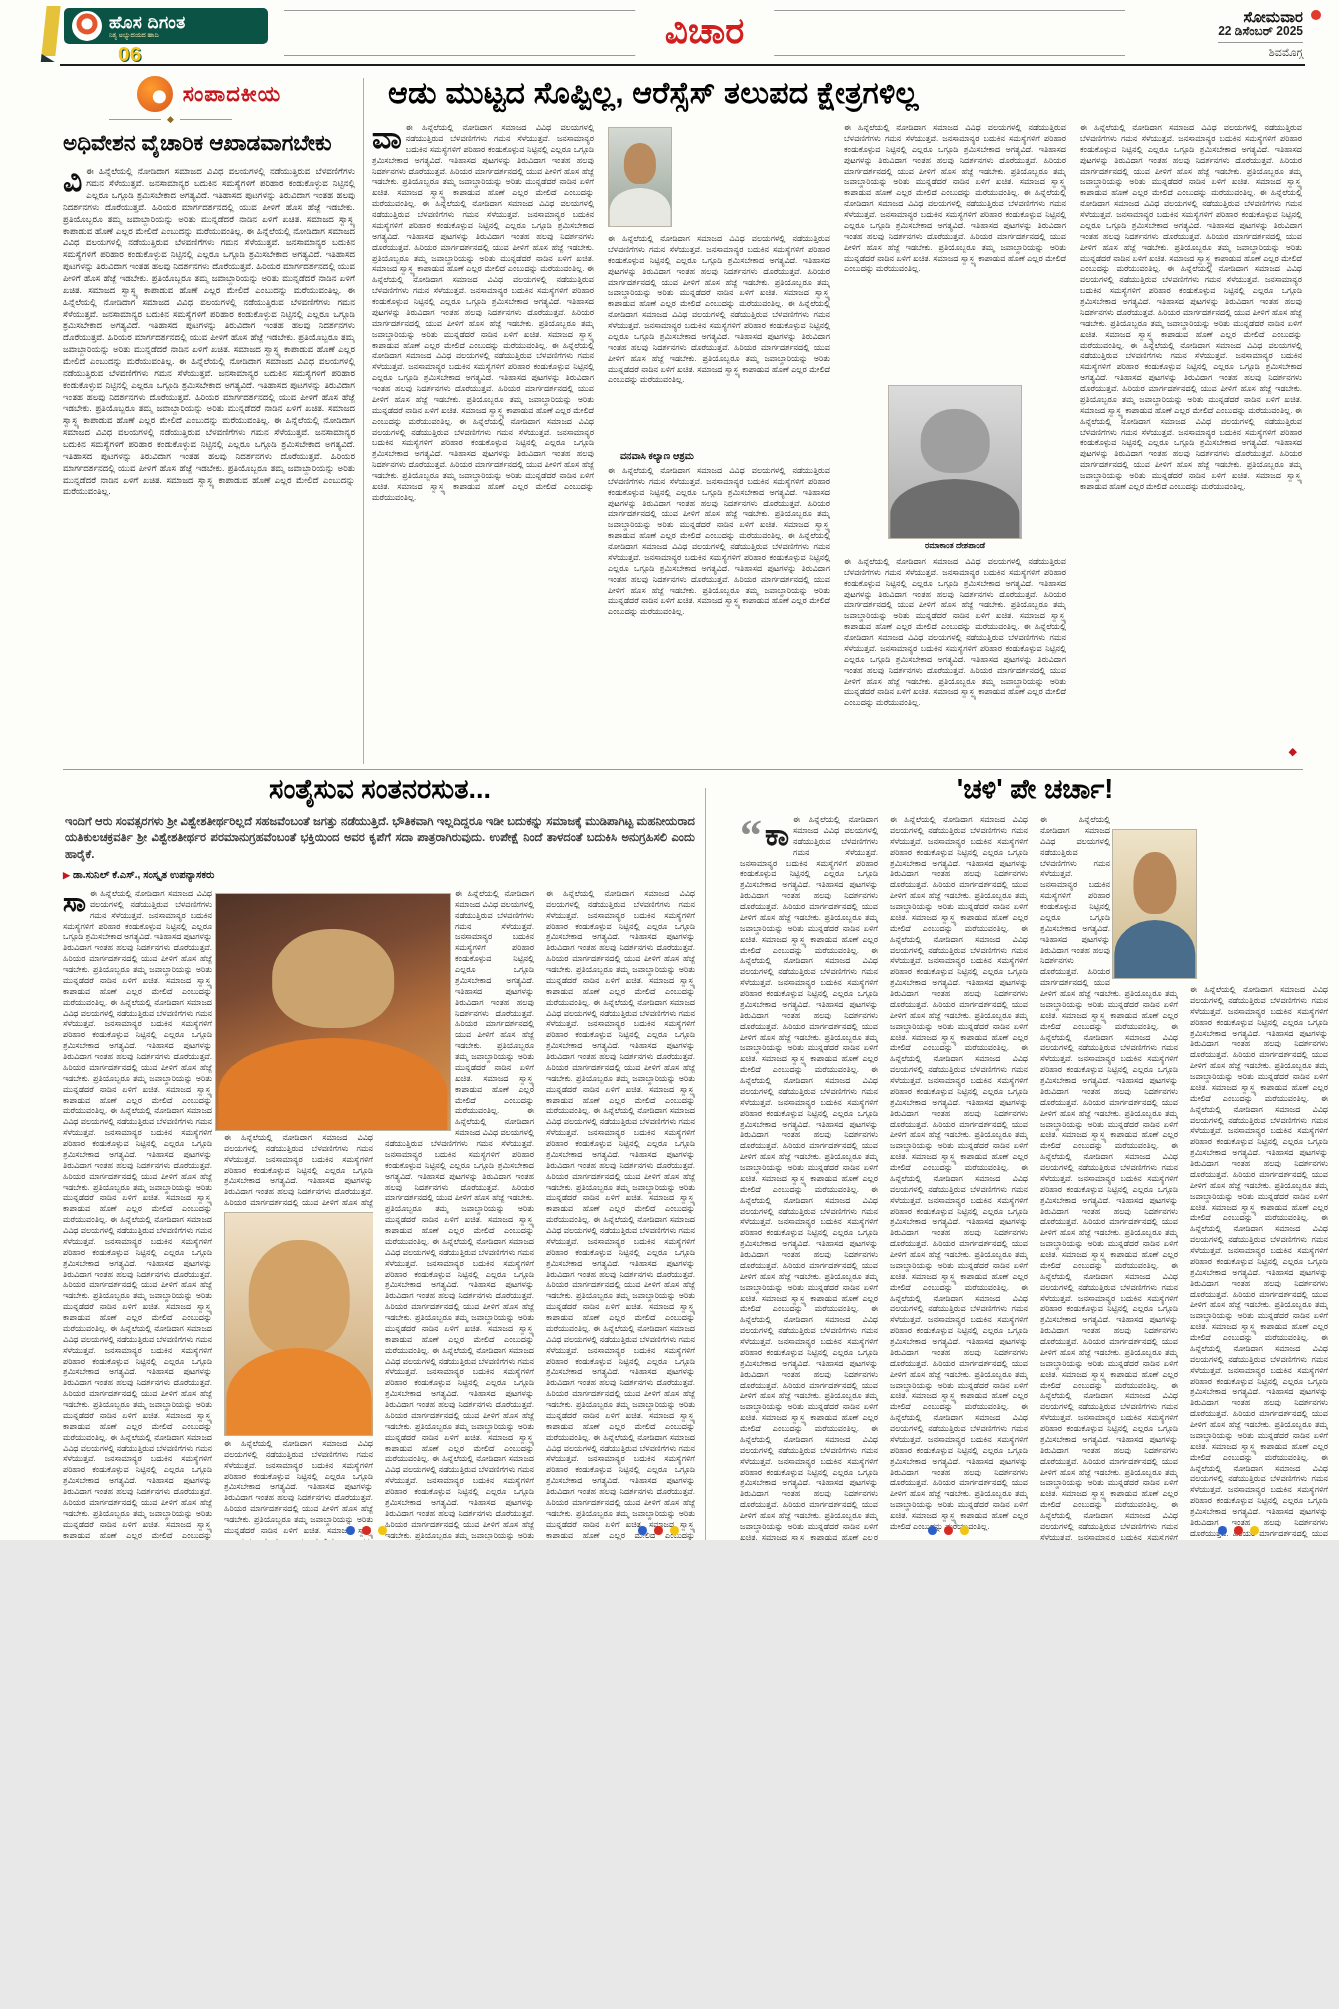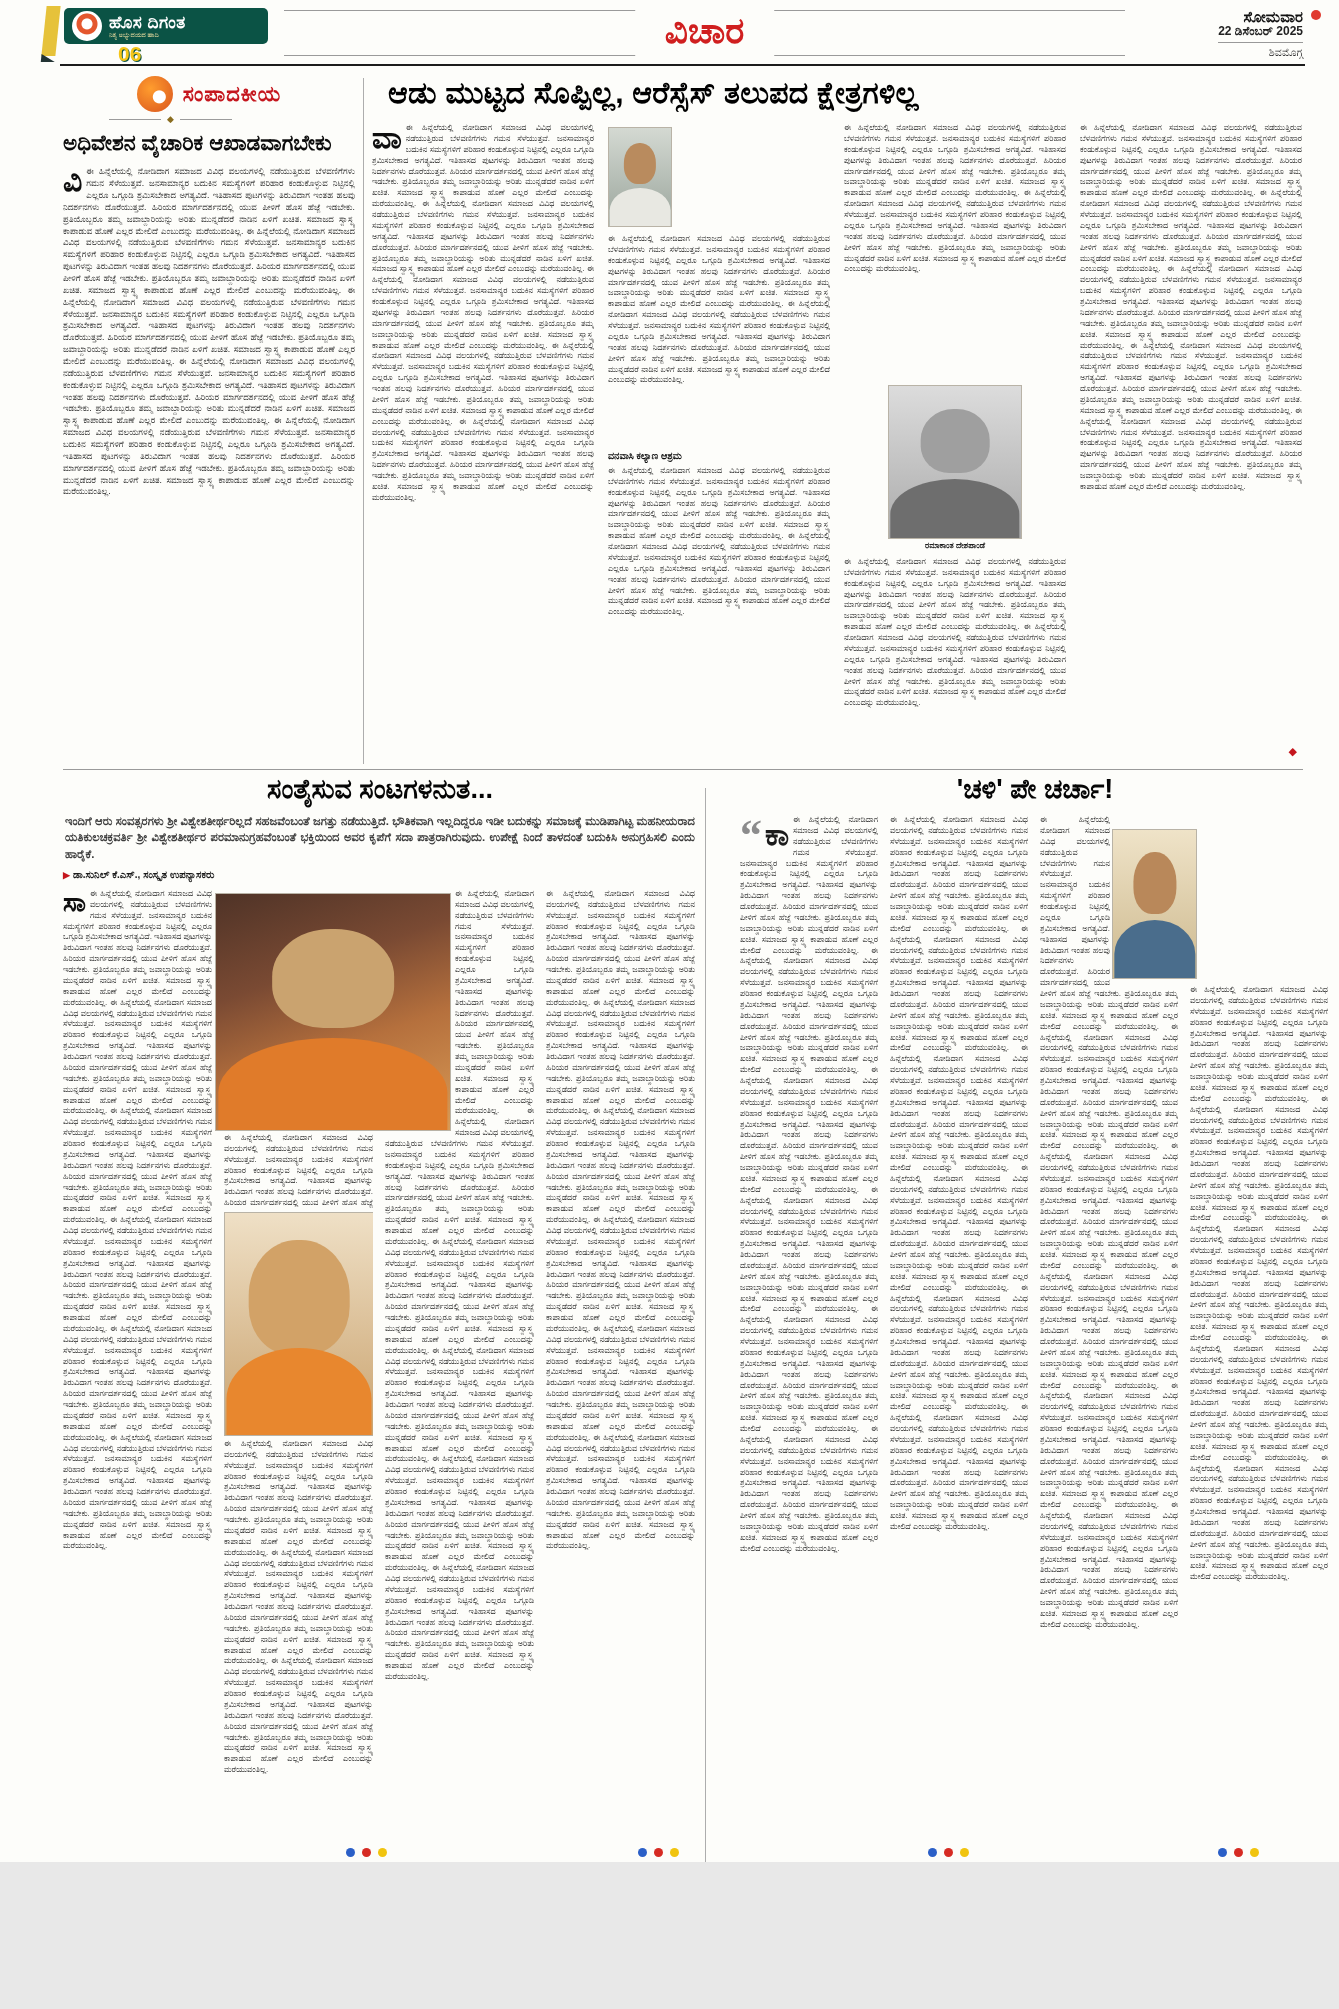--- a/index.html
+++ b/index.html
@@ -1,17 +1,17 @@
 <!DOCTYPE html>
 <html><head>
 <meta charset="utf-8">
 <style>
   html,body { margin:0; padding:0; background:#e8e8e8; }
   .page {
-    position:relative; width:1339px; height:1862px; margin:0 auto;
+    position:relative; width:1339px; height:1540px; margin:0 auto;
     background:#fdfdfa; font-family:"Liberation Sans", sans-serif;
     overflow:hidden; color:#1b1b1b;
   }
   
   .edge-bar { position:absolute; left:44px; top:6px; width:14px; height:50px;
     background:#e6c23a; transform:skewX(-6deg); }
   .edge-bar:after { content:""; position:absolute; left:0; bottom:-6px; width:0; height:0;
     border-left:14px solid #233; border-top:8px solid transparent; }
   .logo-box { position:absolute; left:64px; top:8px; width:204px; height:36px;
     background:#0b5345; border-radius:5px; display:flex; align-items:center; gap:7px; padding:0 8px; box-sizing:border-box; }
@@ -30,21 +30,21 @@
   .mast-right { position:absolute; right:36px; top:8px; text-align:right; line-height:1.15; }
   .mr-day { font-size:15px; font-weight:800; color:#101010; }
   .mr-date { font-size:12px; font-weight:700; color:#222; padding-bottom:3px; border-bottom:1px solid #999; }
   .mr-edition { font-size:11px; color:#333; padding-top:3px; }
   .corner-dot { position:absolute; right:18px; top:10px; width:10px; height:10px; border-radius:50%; background:#e03a2f; }
   .header-rule { position:absolute; left:60px; right:34px; top:64px; height:2px; background:#1c1c1c; }
 
   
   .gtext { overflow:hidden; }
   .dc { float:left; font-weight:800; color:#0f0f0f; padding:1px 4px 0 0; line-height:.95; }
-  .inline-subhead { font-weight:800; font-size:9.5px; margin:4px 0 3px; color:#0d0d0d; }
+  .inline-subhead { font-weight:800; font-size:9.5px; margin:4px 12px 3px; color:#0d0d0d; }
   .photo-caption { font-size:8px; font-weight:700; text-align:center; color:#222; margin:2px 0 5px; }
 
   
   .portrait { position:relative; overflow:hidden; border:1px solid #b9b3a6; box-sizing:border-box; }
   .portrait:before { content:""; position:absolute; left:50%; top:15%; width:52%; height:42%;
     transform:translateX(-50%); border-radius:48% 48% 42% 42%; background:var(--skin,#c9a06c); }
   .portrait:after { content:""; position:absolute; left:50%; bottom:-7%; width:98%; height:46%;
     transform:translateX(-50%); border-radius:50% 50% 0 0; background:var(--shirt,#ddd); }
 
   
@@ -198,21 +198,21 @@
 
       <div class="mcol gtext">ಈ ಹಿನ್ನೆಲೆಯಲ್ಲಿ ನೋಡಿದಾಗ ಸಮಾಜದ ವಿವಿಧ ವಲಯಗಳಲ್ಲಿ ನಡೆಯುತ್ತಿರುವ ಬೆಳವಣಿಗೆಗಳು ಗಮನ ಸೆಳೆಯುತ್ತವೆ. ಜನಸಾಮಾನ್ಯರ ಬದುಕಿನ ಸಮಸ್ಯೆಗಳಿಗೆ ಪರಿಹಾರ ಕಂಡುಕೊಳ್ಳುವ ನಿಟ್ಟಿನಲ್ಲಿ ಎಲ್ಲರೂ ಒಗ್ಗೂಡಿ ಶ್ರಮಿಸಬೇಕಾದ ಅಗತ್ಯವಿದೆ. ಇತಿಹಾಸದ ಪುಟಗಳನ್ನು ತಿರುವಿದಾಗ ಇಂತಹ ಹಲವು ನಿದರ್ಶನಗಳು ದೊರೆಯುತ್ತವೆ. ಹಿರಿಯರ ಮಾರ್ಗದರ್ಶನದಲ್ಲಿ ಯುವ ಪೀಳಿಗೆ ಹೊಸ ಹೆಜ್ಜೆ ಇಡಬೇಕು. ಪ್ರತಿಯೊಬ್ಬರೂ ತಮ್ಮ ಜವಾಬ್ದಾರಿಯನ್ನು ಅರಿತು ಮುನ್ನಡೆದರೆ ನಾಡಿನ ಏಳಿಗೆ ಖಚಿತ. ಸಮಾಜದ ಸ್ವಾಸ್ಥ್ಯ ಕಾಪಾಡುವ ಹೊಣೆ ಎಲ್ಲರ ಮೇಲಿದೆ ಎಂಬುದನ್ನು ಮರೆಯುವಂತಿಲ್ಲ. ಈ ಹಿನ್ನೆಲೆಯಲ್ಲಿ ನೋಡಿದಾಗ ಸಮಾಜದ ವಿವಿಧ ವಲಯಗಳಲ್ಲಿ ನಡೆಯುತ್ತಿರುವ ಬೆಳವಣಿಗೆಗಳು ಗಮನ ಸೆಳೆಯುತ್ತವೆ. ಜನಸಾಮಾನ್ಯರ ಬದುಕಿನ ಸಮಸ್ಯೆಗಳಿಗೆ ಪರಿಹಾರ ಕಂಡುಕೊಳ್ಳುವ ನಿಟ್ಟಿನಲ್ಲಿ ಎಲ್ಲರೂ ಒಗ್ಗೂಡಿ ಶ್ರಮಿಸಬೇಕಾದ ಅಗತ್ಯವಿದೆ. ಇತಿಹಾಸದ ಪುಟಗಳನ್ನು ತಿರುವಿದಾಗ ಇಂತಹ ಹಲವು ನಿದರ್ಶನಗಳು ದೊರೆಯುತ್ತವೆ. ಹಿರಿಯರ ಮಾರ್ಗದರ್ಶನದಲ್ಲಿ ಯುವ ಪೀಳಿಗೆ ಹೊಸ ಹೆಜ್ಜೆ ಇಡಬೇಕು. ಪ್ರತಿಯೊಬ್ಬರೂ ತಮ್ಮ ಜವಾಬ್ದಾರಿಯನ್ನು ಅರಿತು ಮುನ್ನಡೆದರೆ ನಾಡಿನ ಏಳಿಗೆ ಖಚಿತ. ಸಮಾಜದ ಸ್ವಾಸ್ಥ್ಯ ಕಾಪಾಡುವ ಹೊಣೆ ಎಲ್ಲರ ಮೇಲಿದೆ ಎಂಬುದನ್ನು ಮರೆಯುವಂತಿಲ್ಲ. ಈ ಹಿನ್ನೆಲೆಯಲ್ಲಿ ನೋಡಿದಾಗ ಸಮಾಜದ ವಿವಿಧ ವಲಯಗಳಲ್ಲಿ ನಡೆಯುತ್ತಿರುವ ಬೆಳವಣಿಗೆಗಳು ಗಮನ ಸೆಳೆಯುತ್ತವೆ. ಜನಸಾಮಾನ್ಯರ ಬದುಕಿನ ಸಮಸ್ಯೆಗಳಿಗೆ ಪರಿಹಾರ ಕಂಡುಕೊಳ್ಳುವ ನಿಟ್ಟಿನಲ್ಲಿ ಎಲ್ಲರೂ ಒಗ್ಗೂಡಿ ಶ್ರಮಿಸಬೇಕಾದ ಅಗತ್ಯವಿದೆ. ಇತಿಹಾಸದ ಪುಟಗಳನ್ನು ತಿರುವಿದಾಗ ಇಂತಹ ಹಲವು ನಿದರ್ಶನಗಳು ದೊರೆಯುತ್ತವೆ. ಹಿರಿಯರ ಮಾರ್ಗದರ್ಶನದಲ್ಲಿ ಯುವ ಪೀಳಿಗೆ ಹೊಸ ಹೆಜ್ಜೆ ಇಡಬೇಕು. ಪ್ರತಿಯೊಬ್ಬರೂ ತಮ್ಮ ಜವಾಬ್ದಾರಿಯನ್ನು ಅರಿತು ಮುನ್ನಡೆದರೆ ನಾಡಿನ ಏಳಿಗೆ ಖಚಿತ. ಸಮಾಜದ ಸ್ವಾಸ್ಥ್ಯ ಕಾಪಾಡುವ ಹೊಣೆ ಎಲ್ಲರ ಮೇಲಿದೆ ಎಂಬುದನ್ನು ಮರೆಯುವಂತಿಲ್ಲ. ಈ ಹಿನ್ನೆಲೆಯಲ್ಲಿ ನೋಡಿದಾಗ ಸಮಾಜದ ವಿವಿಧ ವಲಯಗಳಲ್ಲಿ ನಡೆಯುತ್ತಿರುವ ಬೆಳವಣಿಗೆಗಳು ಗಮನ ಸೆಳೆಯುತ್ತವೆ. ಜನಸಾಮಾನ್ಯರ ಬದುಕಿನ ಸಮಸ್ಯೆಗಳಿಗೆ ಪರಿಹಾರ ಕಂಡುಕೊಳ್ಳುವ ನಿಟ್ಟಿನಲ್ಲಿ ಎಲ್ಲರೂ ಒಗ್ಗೂಡಿ ಶ್ರಮಿಸಬೇಕಾದ ಅಗತ್ಯವಿದೆ. ಇತಿಹಾಸದ ಪುಟಗಳನ್ನು ತಿರುವಿದಾಗ ಇಂತಹ ಹಲವು ನಿದರ್ಶನಗಳು ದೊರೆಯುತ್ತವೆ. ಹಿರಿಯರ ಮಾರ್ಗದರ್ಶನದಲ್ಲಿ ಯುವ ಪೀಳಿಗೆ ಹೊಸ ಹೆಜ್ಜೆ ಇಡಬೇಕು. ಪ್ರತಿಯೊಬ್ಬರೂ ತಮ್ಮ ಜವಾಬ್ದಾರಿಯನ್ನು ಅರಿತು ಮುನ್ನಡೆದರೆ ನಾಡಿನ ಏಳಿಗೆ ಖಚಿತ. ಸಮಾಜದ ಸ್ವಾಸ್ಥ್ಯ ಕಾಪಾಡುವ ಹೊಣೆ ಎಲ್ಲರ ಮೇಲಿದೆ ಎಂಬುದನ್ನು ಮರೆಯುವಂತಿಲ್ಲ. ಈ ಹಿನ್ನೆಲೆಯಲ್ಲಿ ನೋಡಿದಾಗ ಸಮಾಜದ ವಿವಿಧ ವಲಯಗಳಲ್ಲಿ ನಡೆಯುತ್ತಿರುವ ಬೆಳವಣಿಗೆಗಳು ಗಮನ ಸೆಳೆಯುತ್ತವೆ. ಜನಸಾಮಾನ್ಯರ ಬದುಕಿನ ಸಮಸ್ಯೆಗಳಿಗೆ ಪರಿಹಾರ ಕಂಡುಕೊಳ್ಳುವ ನಿಟ್ಟಿನಲ್ಲಿ ಎಲ್ಲರೂ ಒಗ್ಗೂಡಿ ಶ್ರಮಿಸಬೇಕಾದ ಅಗತ್ಯವಿದೆ. ಇತಿಹಾಸದ ಪುಟಗಳನ್ನು ತಿರುವಿದಾಗ ಇಂತಹ ಹಲವು ನಿದರ್ಶನಗಳು ದೊರೆಯುತ್ತವೆ. ಹಿರಿಯರ ಮಾರ್ಗದರ್ಶನದಲ್ಲಿ ಯುವ ಪೀಳಿಗೆ ಹೊಸ ಹೆಜ್ಜೆ ಇಡಬೇಕು. ಪ್ರತಿಯೊಬ್ಬರೂ ತಮ್ಮ ಜವಾಬ್ದಾರಿಯನ್ನು ಅರಿತು ಮುನ್ನಡೆದರೆ ನಾಡಿನ ಏಳಿಗೆ ಖಚಿತ. ಸಮಾಜದ ಸ್ವಾಸ್ಥ್ಯ ಕಾಪಾಡುವ ಹೊಣೆ ಎಲ್ಲರ ಮೇಲಿದೆ ಎಂಬುದನ್ನು ಮರೆಯುವಂತಿಲ್ಲ. </div>
     </div>
     <div class="end-mark">◆</div>
   </article>
 
   <div class="h-div"></div>
   <div class="v-div-bottom"></div>
 
   <article class="saint-article">
-    <h2 class="saint-headline">ಸಂತೈಸುವ ಸಂಟಗಳನುತ...</h2>
+    <h2 class="saint-headline">ಸಂತೈಸುವ ಸಂತನರಸುತ...</h2>
     <div class="saint-standfirst">ಇಂದಿಗೆ ಆರು ಸಂವತ್ಸರಗಳು ಶ್ರೀ ವಿಶ್ವೇಶತೀರ್ಥರಿಲ್ಲದೆ ಸಹಜವೆಂಬಂತೆ ಜಗತ್ತು ನಡೆಯುತ್ತಿದೆ. ಭೌತಿಕವಾಗಿ ಇಲ್ಲದಿದ್ದರೂ ಇಡೀ ಬದುಕನ್ನು ಸಮಾಜಕ್ಕೆ ಮುಡಿಪಾಗಿಟ್ಟ ಮಹನೀಯರಾದ ಯತಿಕುಲಚಕ್ರವರ್ತಿ ಶ್ರೀ ವಿಶ್ವೇಶತೀರ್ಥರ ಪರಮಾನುಗ್ರಹವೆಂಬಂತೆ ಭಕ್ತಿಯಿಂದ ಅವರ ಕೃಪೆಗೆ ಸದಾ ಪಾತ್ರರಾಗಿರುವುದು. ಉಪೇಕ್ಷೆ ನಿಂದೆ ತಾಳದಂತೆ ಬದುಕಿಸಿ ಅನುಗ್ರಹಿಸಲಿ ಎಂದು ಹಾರೈಕೆ.</div>
     <div class="saint-byline">
       <span class="byline-marker">▶</span><span>ಡಾ.ಸುನಿಲ್ ಕೆ.ಎಸ್., ಸಂಸ್ಕೃತ ಉಪನ್ಯಾಸಕರು</span>
     </div>
     <div class="saint-body">
       <div class="swami1 portrait"></div>
 
       <div class="scol gtext">
         <span class="dc">ಸಾ</span>
       ಈ ಹಿನ್ನೆಲೆಯಲ್ಲಿ ನೋಡಿದಾಗ ಸಮಾಜದ ವಿವಿಧ ವಲಯಗಳಲ್ಲಿ ನಡೆಯುತ್ತಿರುವ ಬೆಳವಣಿಗೆಗಳು ಗಮನ ಸೆಳೆಯುತ್ತವೆ. ಜನಸಾಮಾನ್ಯರ ಬದುಕಿನ ಸಮಸ್ಯೆಗಳಿಗೆ ಪರಿಹಾರ ಕಂಡುಕೊಳ್ಳುವ ನಿಟ್ಟಿನಲ್ಲಿ ಎಲ್ಲರೂ ಒಗ್ಗೂಡಿ ಶ್ರಮಿಸಬೇಕಾದ ಅಗತ್ಯವಿದೆ. ಇತಿಹಾಸದ ಪುಟಗಳನ್ನು ತಿರುವಿದಾಗ ಇಂತಹ ಹಲವು ನಿದರ್ಶನಗಳು ದೊರೆಯುತ್ತವೆ. ಹಿರಿಯರ ಮಾರ್ಗದರ್ಶನದಲ್ಲಿ ಯುವ ಪೀಳಿಗೆ ಹೊಸ ಹೆಜ್ಜೆ ಇಡಬೇಕು. ಪ್ರತಿಯೊಬ್ಬರೂ ತಮ್ಮ ಜವಾಬ್ದಾರಿಯನ್ನು ಅರಿತು ಮುನ್ನಡೆದರೆ ನಾಡಿನ ಏಳಿಗೆ ಖಚಿತ. ಸಮಾಜದ ಸ್ವಾಸ್ಥ್ಯ ಕಾಪಾಡುವ ಹೊಣೆ ಎಲ್ಲರ ಮೇಲಿದೆ ಎಂಬುದನ್ನು ಮರೆಯುವಂತಿಲ್ಲ. ಈ ಹಿನ್ನೆಲೆಯಲ್ಲಿ ನೋಡಿದಾಗ ಸಮಾಜದ ವಿವಿಧ ವಲಯಗಳಲ್ಲಿ ನಡೆಯುತ್ತಿರುವ ಬೆಳವಣಿಗೆಗಳು ಗಮನ ಸೆಳೆಯುತ್ತವೆ. ಜನಸಾಮಾನ್ಯರ ಬದುಕಿನ ಸಮಸ್ಯೆಗಳಿಗೆ ಪರಿಹಾರ ಕಂಡುಕೊಳ್ಳುವ ನಿಟ್ಟಿನಲ್ಲಿ ಎಲ್ಲರೂ ಒಗ್ಗೂಡಿ ಶ್ರಮಿಸಬೇಕಾದ ಅಗತ್ಯವಿದೆ. ಇತಿಹಾಸದ ಪುಟಗಳನ್ನು ತಿರುವಿದಾಗ ಇಂತಹ ಹಲವು ನಿದರ್ಶನಗಳು ದೊರೆಯುತ್ತವೆ. ಹಿರಿಯರ ಮಾರ್ಗದರ್ಶನದಲ್ಲಿ ಯುವ ಪೀಳಿಗೆ ಹೊಸ ಹೆಜ್ಜೆ ಇಡಬೇಕು. ಪ್ರತಿಯೊಬ್ಬರೂ ತಮ್ಮ ಜವಾಬ್ದಾರಿಯನ್ನು ಅರಿತು ಮುನ್ನಡೆದರೆ ನಾಡಿನ ಏಳಿಗೆ ಖಚಿತ. ಸಮಾಜದ ಸ್ವಾಸ್ಥ್ಯ ಕಾಪಾಡುವ ಹೊಣೆ ಎಲ್ಲರ ಮೇಲಿದೆ ಎಂಬುದನ್ನು ಮರೆಯುವಂತಿಲ್ಲ. ಈ ಹಿನ್ನೆಲೆಯಲ್ಲಿ ನೋಡಿದಾಗ ಸಮಾಜದ ವಿವಿಧ ವಲಯಗಳಲ್ಲಿ ನಡೆಯುತ್ತಿರುವ ಬೆಳವಣಿಗೆಗಳು ಗಮನ ಸೆಳೆಯುತ್ತವೆ. ಜನಸಾಮಾನ್ಯರ ಬದುಕಿನ ಸಮಸ್ಯೆಗಳಿಗೆ ಪರಿಹಾರ ಕಂಡುಕೊಳ್ಳುವ ನಿಟ್ಟಿನಲ್ಲಿ ಎಲ್ಲರೂ ಒಗ್ಗೂಡಿ ಶ್ರಮಿಸಬೇಕಾದ ಅಗತ್ಯವಿದೆ. ಇತಿಹಾಸದ ಪುಟಗಳನ್ನು ತಿರುವಿದಾಗ ಇಂತಹ ಹಲವು ನಿದರ್ಶನಗಳು ದೊರೆಯುತ್ತವೆ. ಹಿರಿಯರ ಮಾರ್ಗದರ್ಶನದಲ್ಲಿ ಯುವ ಪೀಳಿಗೆ ಹೊಸ ಹೆಜ್ಜೆ ಇಡಬೇಕು. ಪ್ರತಿಯೊಬ್ಬರೂ ತಮ್ಮ ಜವಾಬ್ದಾರಿಯನ್ನು ಅರಿತು ಮುನ್ನಡೆದರೆ ನಾಡಿನ ಏಳಿಗೆ ಖಚಿತ. ಸಮಾಜದ ಸ್ವಾಸ್ಥ್ಯ ಕಾಪಾಡುವ ಹೊಣೆ ಎಲ್ಲರ ಮೇಲಿದೆ ಎಂಬುದನ್ನು ಮರೆಯುವಂತಿಲ್ಲ. ಈ ಹಿನ್ನೆಲೆಯಲ್ಲಿ ನೋಡಿದಾಗ ಸಮಾಜದ ವಿವಿಧ ವಲಯಗಳಲ್ಲಿ ನಡೆಯುತ್ತಿರುವ ಬೆಳವಣಿಗೆಗಳು ಗಮನ ಸೆಳೆಯುತ್ತವೆ. ಜನಸಾಮಾನ್ಯರ ಬದುಕಿನ ಸಮಸ್ಯೆಗಳಿಗೆ ಪರಿಹಾರ ಕಂಡುಕೊಳ್ಳುವ ನಿಟ್ಟಿನಲ್ಲಿ ಎಲ್ಲರೂ ಒಗ್ಗೂಡಿ ಶ್ರಮಿಸಬೇಕಾದ ಅಗತ್ಯವಿದೆ. ಇತಿಹಾಸದ ಪುಟಗಳನ್ನು ತಿರುವಿದಾಗ ಇಂತಹ ಹಲವು ನಿದರ್ಶನಗಳು ದೊರೆಯುತ್ತವೆ. ಹಿರಿಯರ ಮಾರ್ಗದರ್ಶನದಲ್ಲಿ ಯುವ ಪೀಳಿಗೆ ಹೊಸ ಹೆಜ್ಜೆ ಇಡಬೇಕು. ಪ್ರತಿಯೊಬ್ಬರೂ ತಮ್ಮ ಜವಾಬ್ದಾರಿಯನ್ನು ಅರಿತು ಮುನ್ನಡೆದರೆ ನಾಡಿನ ಏಳಿಗೆ ಖಚಿತ. ಸಮಾಜದ ಸ್ವಾಸ್ಥ್ಯ ಕಾಪಾಡುವ ಹೊಣೆ ಎಲ್ಲರ ಮೇಲಿದೆ ಎಂಬುದನ್ನು ಮರೆಯುವಂತಿಲ್ಲ. ಈ ಹಿನ್ನೆಲೆಯಲ್ಲಿ ನೋಡಿದಾಗ ಸಮಾಜದ ವಿವಿಧ ವಲಯಗಳಲ್ಲಿ ನಡೆಯುತ್ತಿರುವ ಬೆಳವಣಿಗೆಗಳು ಗಮನ ಸೆಳೆಯುತ್ತವೆ. ಜನಸಾಮಾನ್ಯರ ಬದುಕಿನ ಸಮಸ್ಯೆಗಳಿಗೆ ಪರಿಹಾರ ಕಂಡುಕೊಳ್ಳುವ ನಿಟ್ಟಿನಲ್ಲಿ ಎಲ್ಲರೂ ಒಗ್ಗೂಡಿ ಶ್ರಮಿಸಬೇಕಾದ ಅಗತ್ಯವಿದೆ. ಇತಿಹಾಸದ ಪುಟಗಳನ್ನು ತಿರುವಿದಾಗ ಇಂತಹ ಹಲವು ನಿದರ್ಶನಗಳು ದೊರೆಯುತ್ತವೆ. ಹಿರಿಯರ ಮಾರ್ಗದರ್ಶನದಲ್ಲಿ ಯುವ ಪೀಳಿಗೆ ಹೊಸ ಹೆಜ್ಜೆ ಇಡಬೇಕು. ಪ್ರತಿಯೊಬ್ಬರೂ ತಮ್ಮ ಜವಾಬ್ದಾರಿಯನ್ನು ಅರಿತು ಮುನ್ನಡೆದರೆ ನಾಡಿನ ಏಳಿಗೆ ಖಚಿತ. ಸಮಾಜದ ಸ್ವಾಸ್ಥ್ಯ ಕಾಪಾಡುವ ಹೊಣೆ ಎಲ್ಲರ ಮೇಲಿದೆ ಎಂಬುದನ್ನು ಮರೆಯುವಂತಿಲ್ಲ. ಈ ಹಿನ್ನೆಲೆಯಲ್ಲಿ ನೋಡಿದಾಗ ಸಮಾಜದ ವಿವಿಧ ವಲಯಗಳಲ್ಲಿ ನಡೆಯುತ್ತಿರುವ ಬೆಳವಣಿಗೆಗಳು ಗಮನ ಸೆಳೆಯುತ್ತವೆ. ಜನಸಾಮಾನ್ಯರ ಬದುಕಿನ ಸಮಸ್ಯೆಗಳಿಗೆ ಪರಿಹಾರ ಕಂಡುಕೊಳ್ಳುವ ನಿಟ್ಟಿನಲ್ಲಿ ಎಲ್ಲರೂ ಒಗ್ಗೂಡಿ ಶ್ರಮಿಸಬೇಕಾದ ಅಗತ್ಯವಿದೆ. ಇತಿಹಾಸದ ಪುಟಗಳನ್ನು ತಿರುವಿದಾಗ ಇಂತಹ ಹಲವು ನಿದರ್ಶನಗಳು ದೊರೆಯುತ್ತವೆ. ಹಿರಿಯರ ಮಾರ್ಗದರ್ಶನದಲ್ಲಿ ಯುವ ಪೀಳಿಗೆ ಹೊಸ ಹೆಜ್ಜೆ ಇಡಬೇಕು. ಪ್ರತಿಯೊಬ್ಬರೂ ತಮ್ಮ ಜವಾಬ್ದಾರಿಯನ್ನು ಅರಿತು ಮುನ್ನಡೆದರೆ ನಾಡಿನ ಏಳಿಗೆ ಖಚಿತ. ಸಮಾಜದ ಸ್ವಾಸ್ಥ್ಯ ಕಾಪಾಡುವ ಹೊಣೆ ಎಲ್ಲರ ಮೇಲಿದೆ ಎಂಬುದನ್ನು ಮರೆಯುವಂತಿಲ್ಲ. </div>

